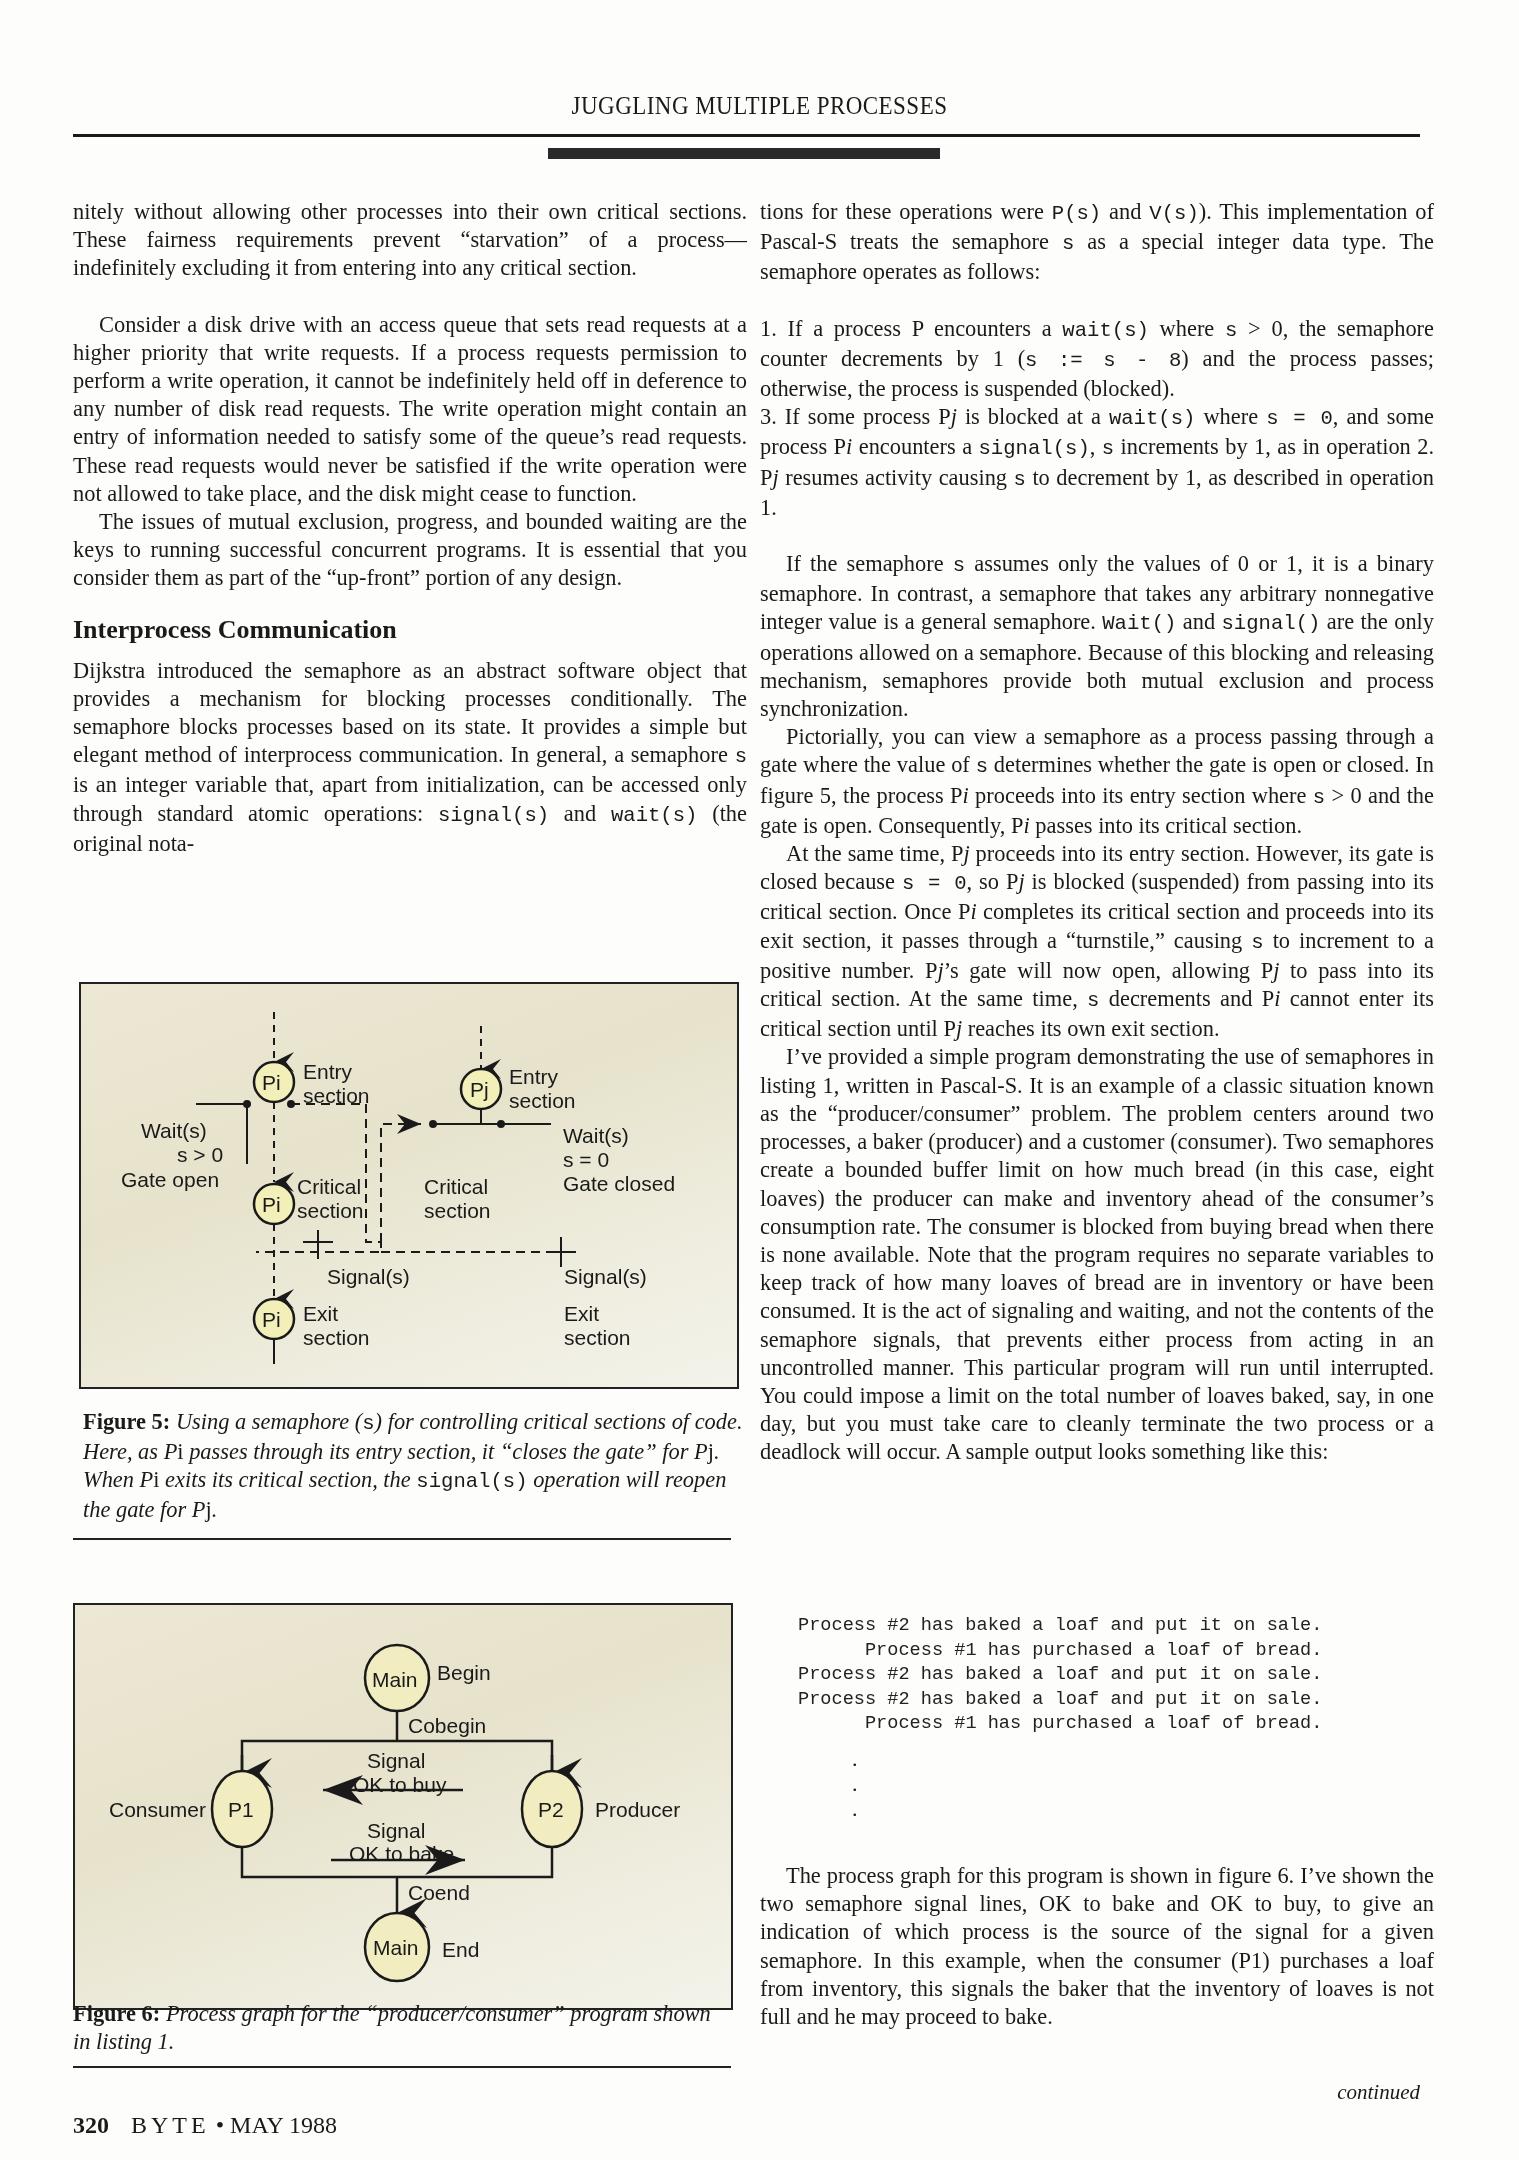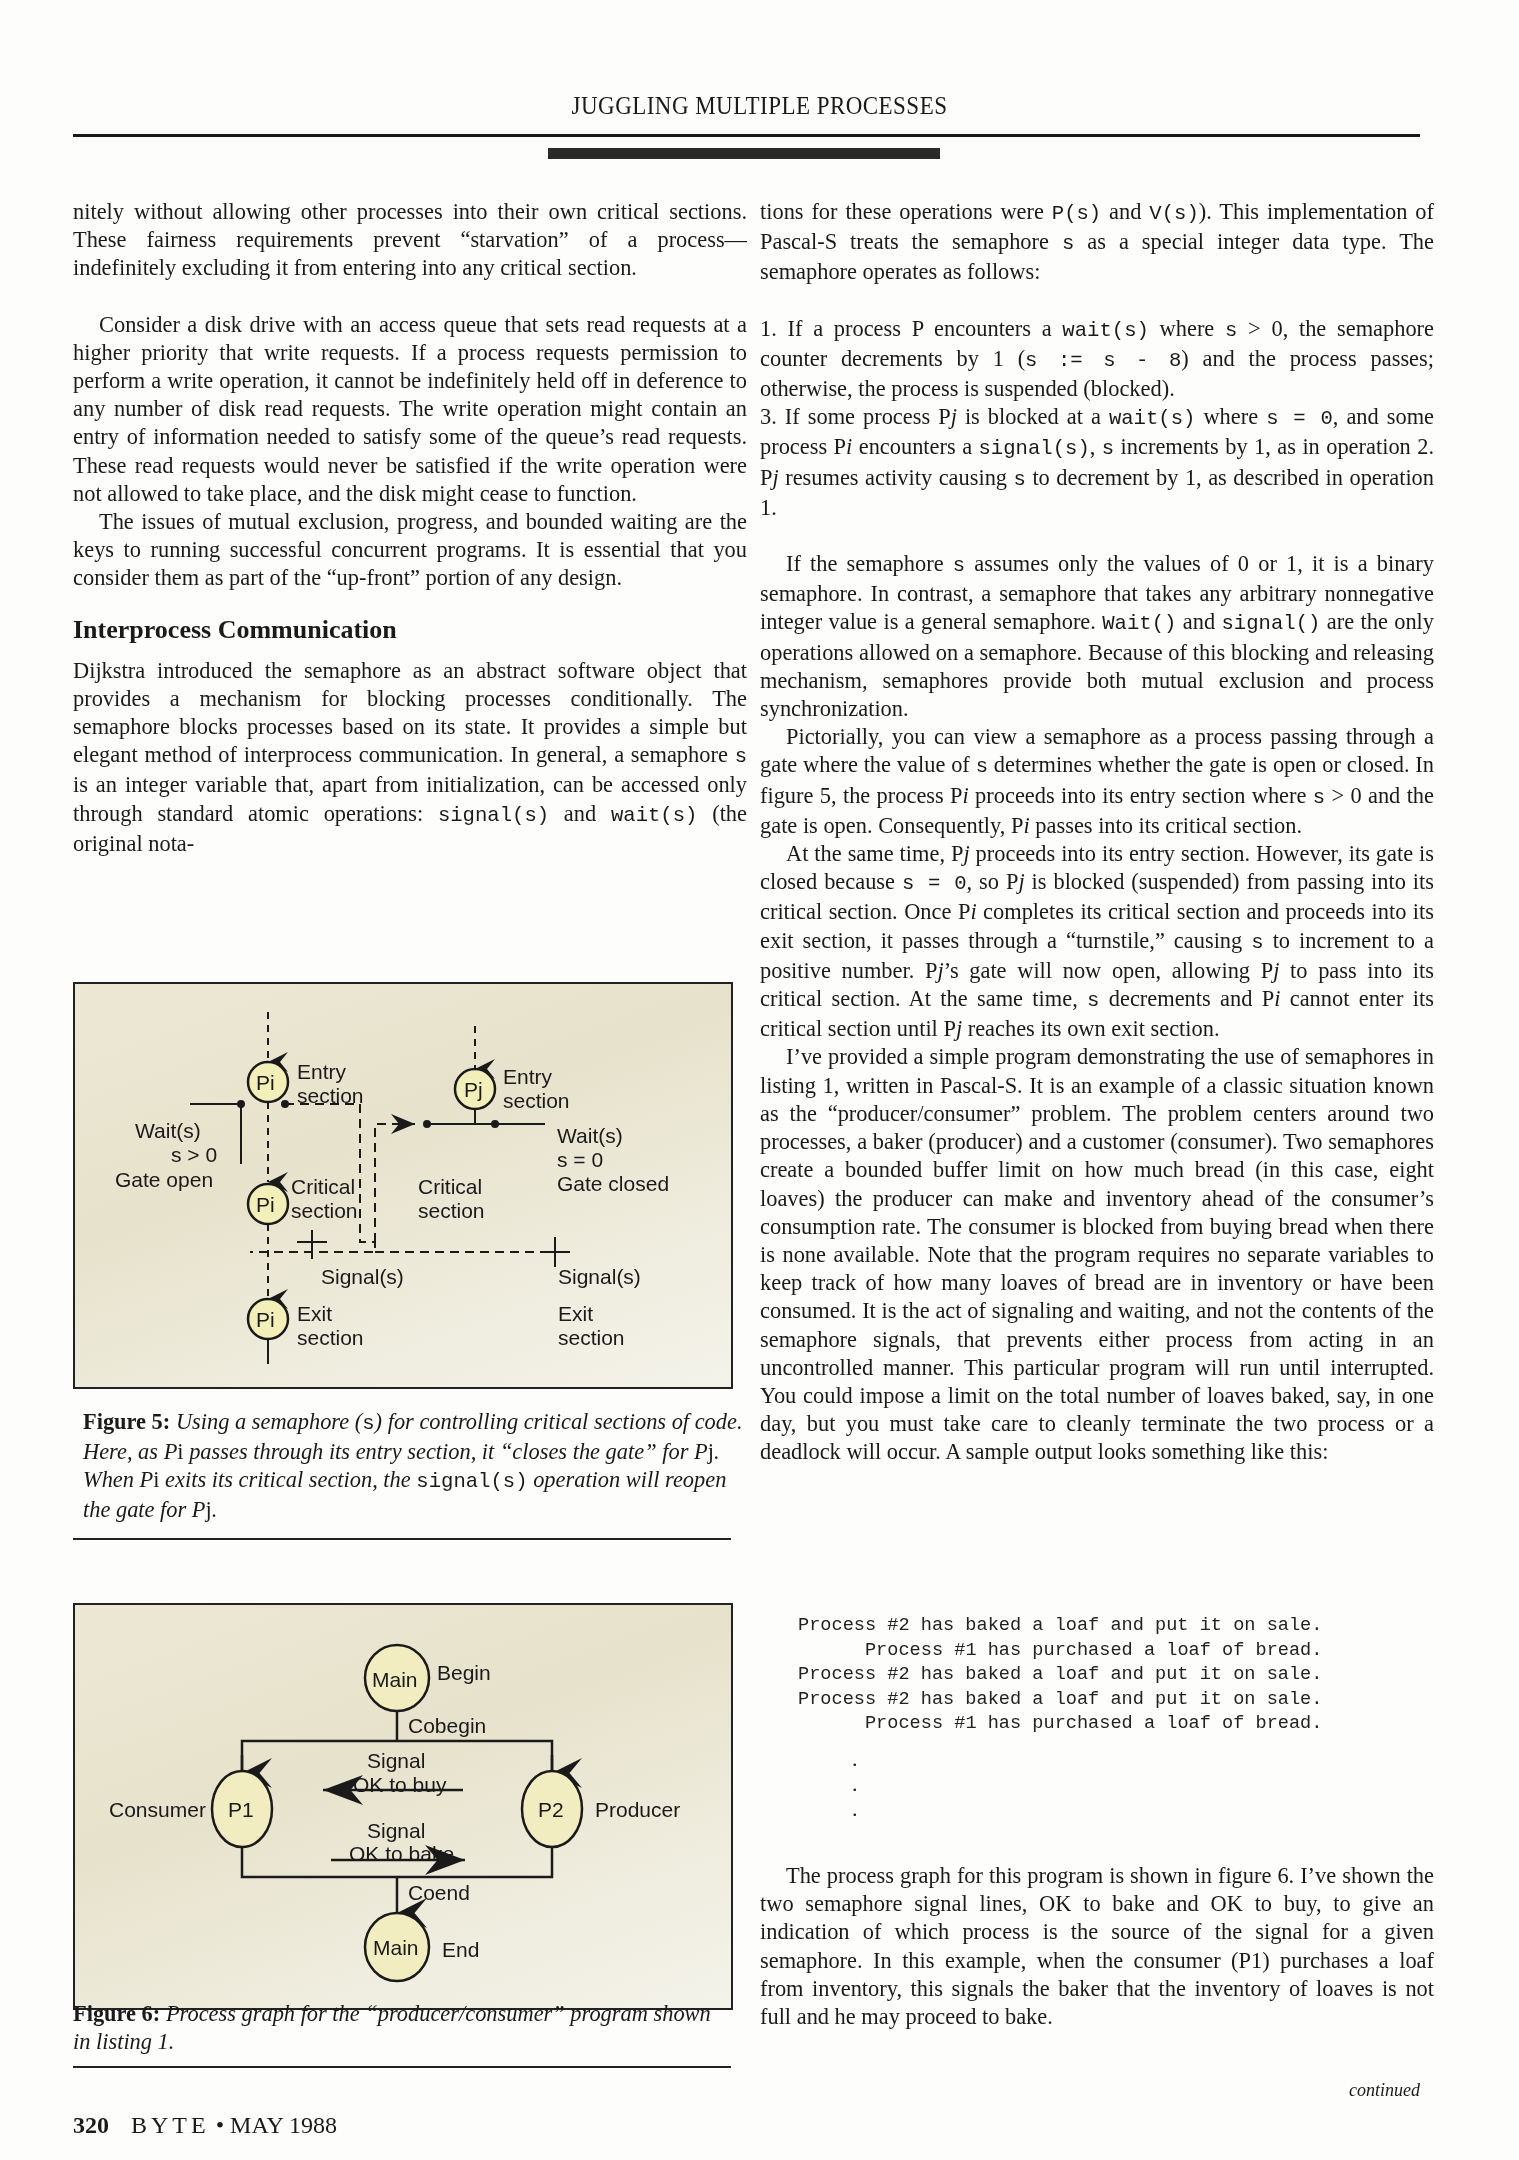--- a/index.html
+++ b/index.html
@@ -21,21 +21,21 @@
   .col p.ind { text-indent: 26px; }
   .col p.gap { margin-top: 28px; }
   .col h3 { margin: 22px 0 12px; font-size: 26px; line-height: 30px; font-weight: bold; }
   .left { left: 73px; top: 198px; }
   .right { left: 760px; top: 198px; }
 
   .figure-box {
     position: absolute; left: 73px; width: 656px; border: 2px solid #222;
     background: linear-gradient(160deg, #ece8d4 0%, #e6e2cb 40%, #efeddf 75%, #f4f3ea 100%);
   }
-  .fig5 { top: 982px; height: 403px; }
+  .fig5 { top: 982px; height: 403px; margin-left: 6px; }
   .fig6 { top: 1575px; height: 403px; margin-top: 28px; }
   .figure-box svg { position: absolute; left: 0; top: 0; }
   .diag-text { font-family: "Liberation Sans", "DejaVu Sans", sans-serif; font-size: 21px; fill: #1a1a1a; }
 
   .caption { position: absolute; left: 73px; width: 660px; font-size: 22.4px; line-height: 28px; }
   .caption b { font-weight: bold; font-style: normal; }
   .caption i { font-style: italic; }
   .cap5 { top: 1408px; margin-left: 10px; }
   .cap6 { top: 2000px; }
   .rule { position: absolute; left: 73px; width: 658px; height: 2px; background: #222; }
@@ -43,21 +43,21 @@
   .sample-output {
     position: absolute; left: 798px; top: 1614px; margin: 0;
     font-family: "Liberation Mono", "DejaVu Sans Mono", monospace; font-size: 18.6px; line-height: 24.5px;
     white-space: pre; color: #222; text-align: right;
   }
   .ellipsis { position: absolute; left: 852px; font-size: 22px; line-height: 1; }
 
   .footer { position: absolute; left: 73px; top: 2112px; font-size: 24px; }
   .footer .pg { font-weight: bold; margin-right: 16px; }
   .footer .mag { letter-spacing: 4px; }
-  .continued { position: absolute; left: 1300px; top: 2080px; width: 120px; text-align: right; font-style: italic; font-size: 18px; }
+  .continued { position: absolute; left: 1300px; top: 2080px; width: 120px; text-align: right; font-style: italic; font-size: 21px; }
 </style>
 </head>
 <body>
 
 <div class="running-head">JUGGLING MULTIPLE PROCESSES</div>
 <div class="head-rule"></div>
 <div class="head-bar"></div>
 
 <div class="col left">
   <p>nitely without allowing other processes into their own critical sections. These fairness requirements prevent “starvation” of a process—indefinitely excluding it from entering into any critical section.</p>

